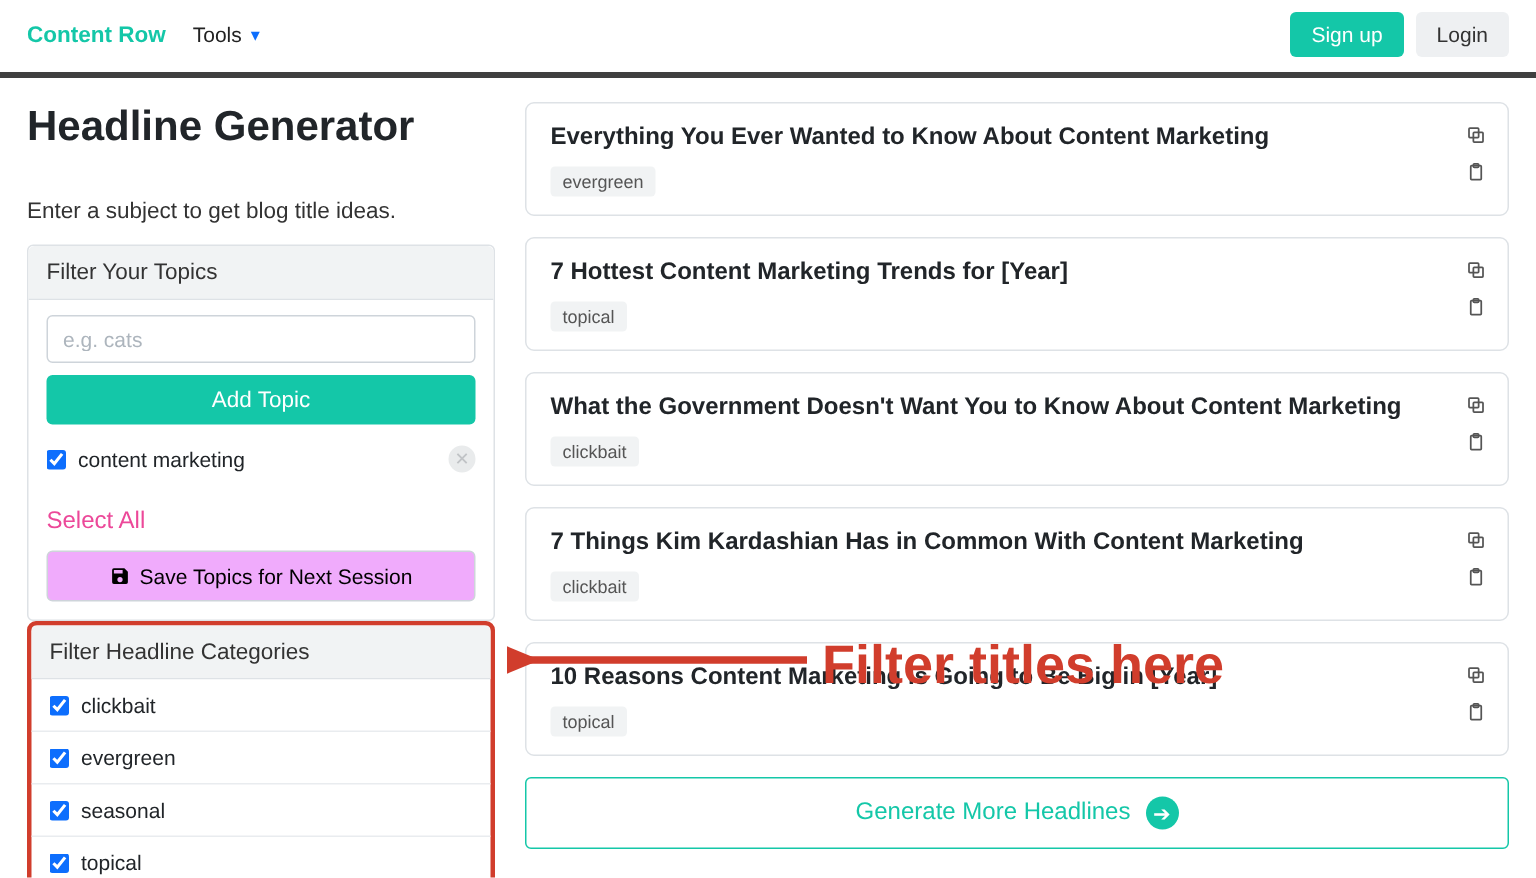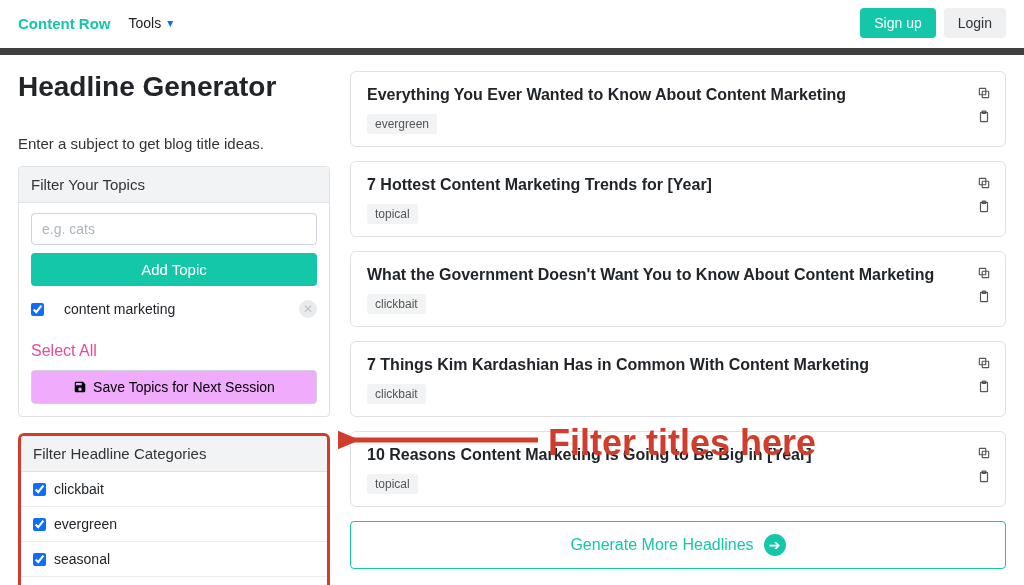--- a/index.html
+++ b/index.html
@@ -1,43 +1,43 @@
 <!DOCTYPE html>
 <html><head>
 <meta charset="utf-8">
 <style>
 * { box-sizing: border-box; margin: 0; padding: 0; }
 body { font-family: -apple-system, BlinkMacSystemFont, "Segoe UI", Helvetica, Arial, sans-serif; background: #fff; color: #212529; width: 1024px; height: 585px; overflow: hidden; position: relative; }
 
-.header { display: flex; justify-content: space-between; align-items: center; padding: 8px 18px 10px 18px; border-bottom: 7px solid #404040; }
+.header { display: flex; justify-content: space-between; align-items: center; padding: 8px 18px 10px 18px; border-bottom: 4px solid #404040; }
 .header-left { display: flex; align-items: center; gap: 18px; }
 .brand { color: #14c7a8; font-weight: 700; font-size: 15px; }
 .tools { color: #222; font-size: 14px; display: flex; align-items: center; gap: 6px; cursor: pointer; }
 .chevron { color: #0d6efd; font-size: 12px; }
 .header-right { display: flex; gap: 8px; }
 .btn { border: none; border-radius: 4px; padding: 7px 14px; font-size: 14px; cursor: pointer; }
 .btn-signup { background: #14c7a8; color: #fff; }
 .btn-login { background: #eef0f2; color: #333; }
 
 .main { display: flex; padding: 16px 18px 0 18px; gap: 20px; }
 .left { width: 312px; flex-shrink: 0; }
 .right { flex: 1; }
 
 .page-title { font-size: 28px; font-weight: 700; margin-bottom: 3px; }
 .page-sub { font-size: 15px; color: #333; margin-bottom: 14px; margin-top: 32px; }
 
-.panel { border: 1px solid #dee2e6; border-radius: 4px; margin-bottom: 16px; }
+.panel { border: 1px solid #dee2e6; border-radius: 4px; }
 .panel-header { background: #f1f3f4; padding: 9px 12px; font-size: 15px; color: #333; border-bottom: 1px solid #dee2e6; border-radius: 4px 4px 0 0; }
 .panel-body { padding: 10px 12px 12px 12px; }
 
 .topic-input { width: 100%; border: 1px solid #ced4da; border-radius: 4px; padding: 7px 10px; font-size: 14px; margin-bottom: 8px; }
 .topic-input::placeholder { color: #adb5bd; }
 .btn-add { width: 100%; background: #14c7a8; color: #fff; border: none; padding: 8px; border-radius: 4px; font-size: 15px; cursor: pointer; margin-bottom: 10px; }
 
-.topic-chip { display: flex; align-items: center; gap: 20px; padding: 4px 0; }
+.topic-chip { display: flex; align-items: center; gap: 8px; padding: 4px 0; }
 .topic-chip input { accent-color: #0d6efd; }
 .topic-chip .label { font-size: 14px; flex: 1; }
 .remove-x { color: #c0c3c6; background: #e9ebec; width: 18px; height: 18px; border-radius: 50%; display: inline-flex; align-items: center; justify-content: center; font-size: 12px; cursor: pointer; }
 
 .select-all { color: #ec4899; font-size: 16px; padding: 8px 12px 10px 12px; display: block; cursor: pointer; }
 
 .btn-save { width: calc(100% - 24px); margin: 0 12px 12px 12px; background: #f0abfc; border: 1px solid #ced4da; border-radius: 4px; padding: 8px; font-size: 14px; cursor: pointer; display: flex; align-items: center; justify-content: center; gap: 6px; }
 
 .cat-panel { border: 3px solid #d13d2c; border-radius: 6px; }
 .cat-list { }

